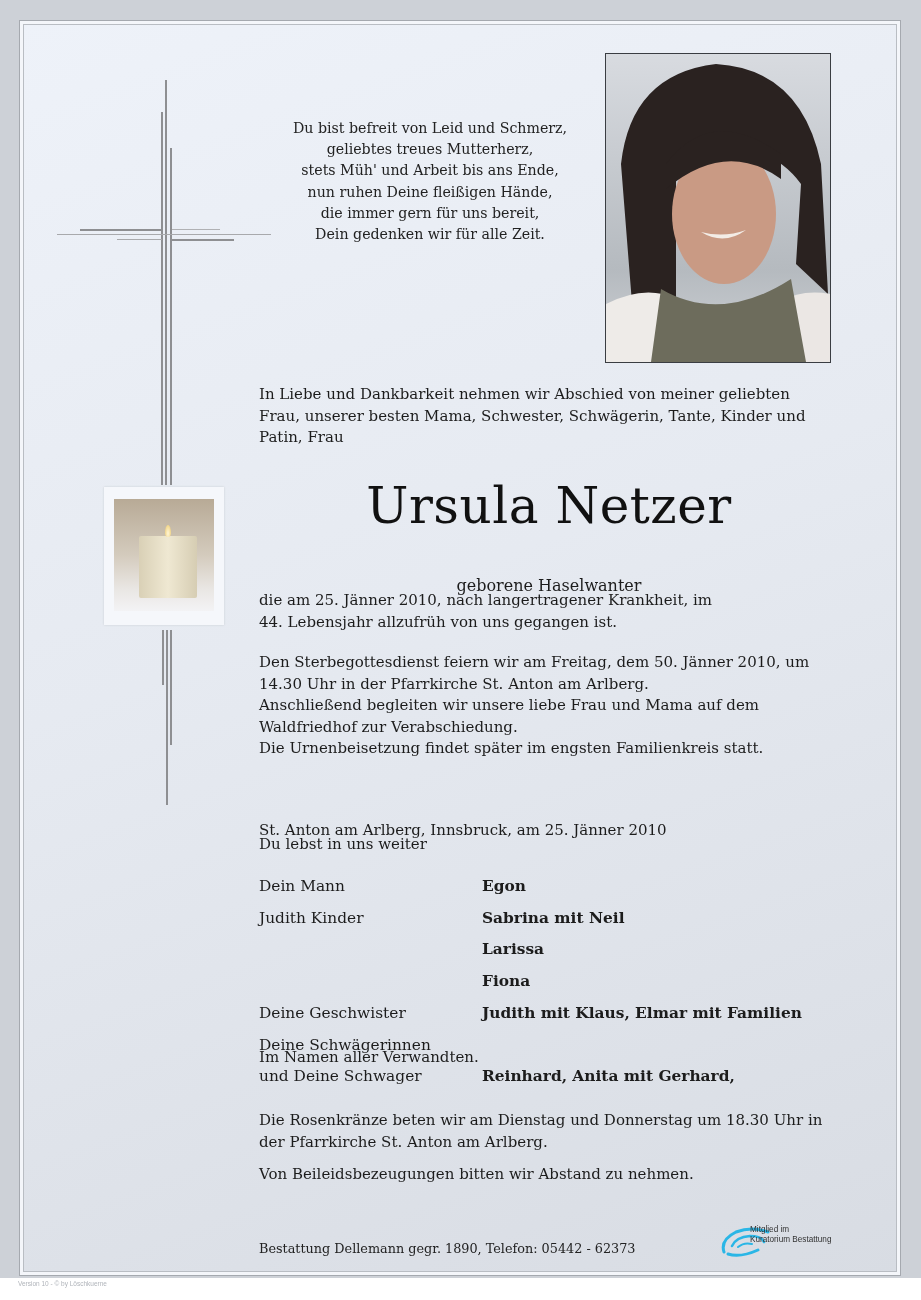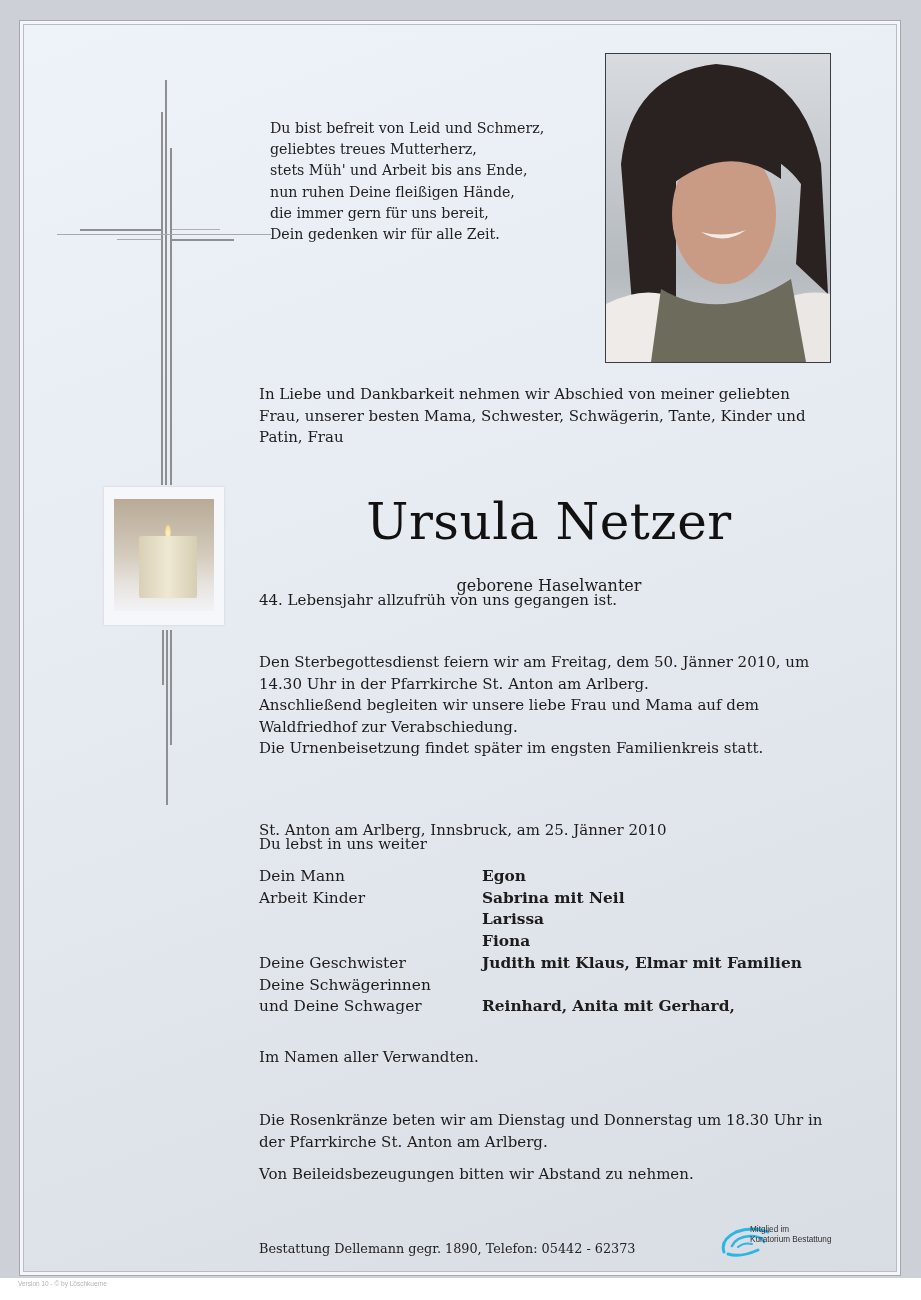--- a/index.html
+++ b/index.html
@@ -15,21 +15,21 @@
     }
     .card {
       position:absolute; left:19px; top:20px; width:880px; height:1254px;
       background:linear-gradient(160deg,#eef2f9 0%,#e6eaf1 45%,#d8dce3 100%);
       border:1px solid #a5a9af;
       box-shadow: inset 0 0 0 3px #f4f6fa, inset 0 0 0 4px #b9bdc3;
     }
     .cross-line { position:absolute; background:#8e8f92; }
     .verse {
       position:absolute; left:270px; top:118px; width:320px;
-      text-align:left; font-size:14.2px; line-height:21.2px; color:#222;
+      text-align:center; font-size:14.2px; line-height:21.2px; color:#222;
       white-space:pre-line;
     }
     .photo {
       position:absolute; left:605px; top:53px; width:224px; height:308px;
       border:1.5px solid #3a3d42; overflow:hidden;
       background:linear-gradient(180deg,#cfd3d8 0%,#b9bec4 60%,#e4e4e4 100%);
     }
     .candle-frame {
       position:absolute; left:104px; top:487px; width:120px; height:138px;
       background:#f5f7fb; box-shadow:0 0 2px #c8ccd2;
@@ -44,28 +44,28 @@
       border-radius:2px;
     }
     .candle-flame {
       position:absolute; left:51px; top:26px; width:6px; height:12px;
       background:radial-gradient(ellipse at 50% 70%,#fff6d8,#f2d68a 70%,rgba(255,230,160,0));
       border-radius:50% 50% 50% 50% / 65% 65% 35% 35%;
     }
     .para { position:absolute; left:259px; font-size:15px; line-height:21.5px; color:#1c1c1c; }
     .name-title {
       position:absolute; left:259px; top:476px; width:580px; text-align:center;
-      font-size:50px; line-height:60px; color:#111; letter-spacing:0.5px;margin-top:16px;
+      font-size:50px; line-height:60px; color:#111; letter-spacing:0.5px;
     }
     .maiden {
       position:absolute; left:259px; top:575px; width:580px; text-align:center;
       font-size:16px; line-height:22px;
     }
     .family { position:absolute; left:259px; top:866px; width:560px; font-size:15.4px; line-height:21.7px; }
-    .fam-row { display:flex; }
+    .fam-row { display:flex;margin-top:10px; }
     .fam-label { width:223px; flex:none; }
     .fam-names { font-weight:bold; }
     .footer-text { position:absolute; left:259px; top:1241px; font-size:12.8px; color:#222; }
     .logo { position:absolute; left:718px; top:1222px; width:140px; height:38px; }
     .logo-text {
       position:absolute; left:32px; top:3px; width:96px; text-align:left;
       font-family:"Liberation Sans", sans-serif; font-size:8.2px; line-height:10px; color:#333;
     }
     .credit {
       position:absolute; left:18px; top:1280px; font-family:"Liberation Sans", sans-serif;
@@ -131,20 +131,21 @@
 <div class="para" style="top:384px;">
   <div>In Liebe und Dankbarkeit nehmen wir Abschied von meiner geliebten</div>
   <div>Frau, unserer besten Mama, Schwester, Schwägerin, Tante, Kinder und</div>
   <div>Patin, Frau</div>
 </div>
 
 <div class="name-title">Ursula Netzer</div>
 <div class="maiden">geborene Haselwanter</div>
 
 <div class="para" style="top:590px;">
+  <div>die am 25. Jänner 2010, nach langertragener Krankheit, im</div>
   <div>44. Lebensjahr allzufrüh von uns gegangen ist.</div>
 </div>
 
 <div class="para" style="top:652px;">
   <div>Den Sterbegottesdienst feiern wir am Freitag, dem 50. Jänner 2010, um</div>
   <div>14.30 Uhr in der Pfarrkirche St. Anton am Arlberg.</div>
   <div>Anschließend begleiten wir unsere liebe Frau und Mama auf dem</div>
   <div>Waldfriedhof zur Verabschiedung.</div>
   <div>Die Urnenbeisetzung findet später im engsten Familienkreis statt.</div>
 </div>
@@ -152,21 +153,21 @@
 <div class="para" style="top:772px;margin-top:48px;">St. Anton am Arlberg, Innsbruck, am 25. Jänner 2010</div>
 
 <div class="para" style="top:834px;">Du lebst in uns weiter</div>
 
 <div class="family">
   <div class="fam-row">
     <span class="fam-label">Dein Mann</span>
     <span class="fam-names">Egon</span>
   </div>
   <div class="fam-row">
-    <span class="fam-label">Arbeit Kinder</span>
+    <span class="fam-label">Judith Kinder</span>
     <span class="fam-names">Sabrina mit Neil</span>
   </div>
   <div class="fam-row">
     <span class="fam-label"></span>
     <span class="fam-names">Larissa</span>
   </div>
   <div class="fam-row">
     <span class="fam-label"></span>
     <span class="fam-names">Fiona</span>
   </div>

